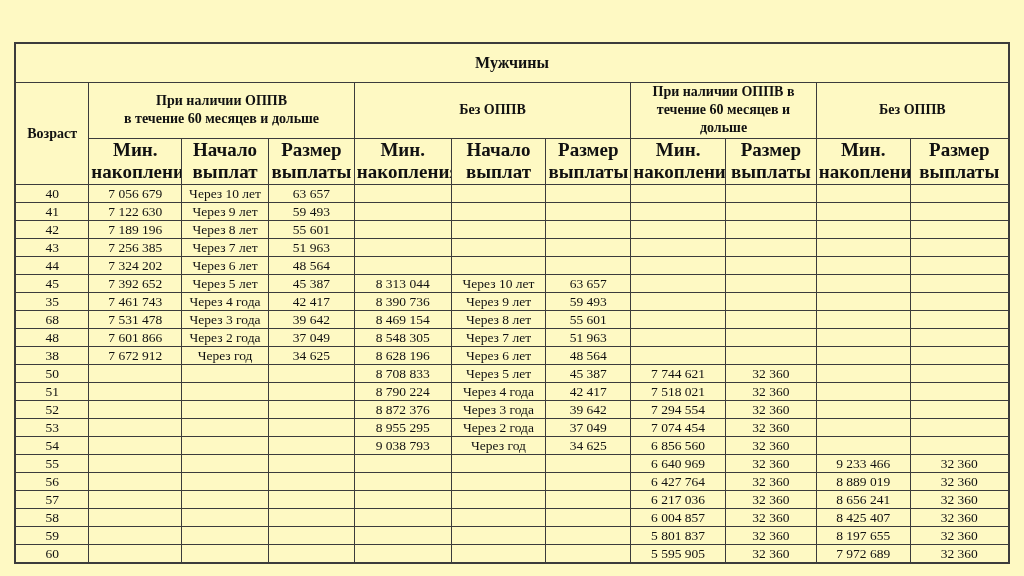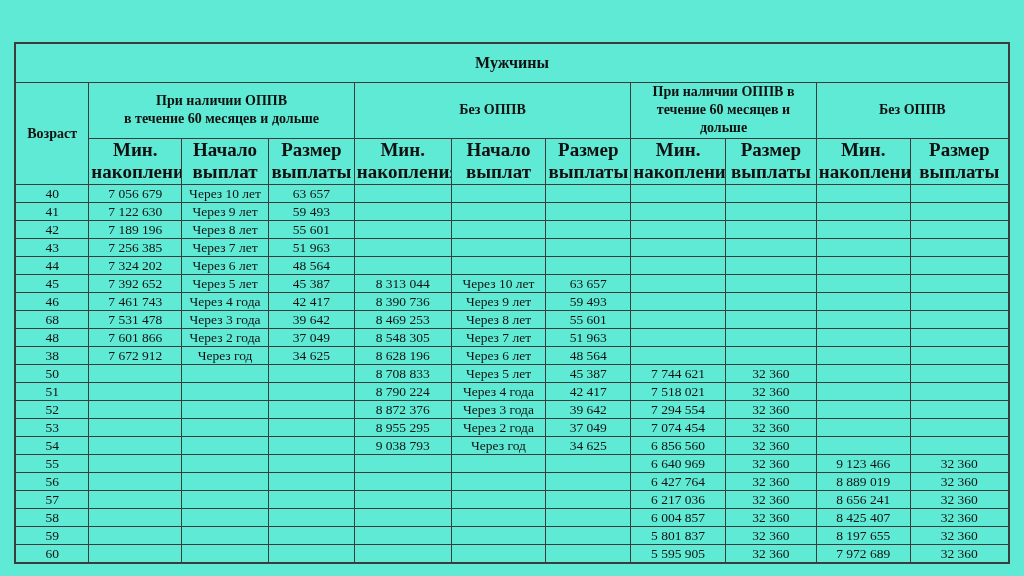--- a/index.html
+++ b/index.html
@@ -5,21 +5,21 @@
   html, body {
     margin: 0; padding: 0;
     width: 1024px; height: 576px;
     background: #ffffff;
     font-family: "Liberation Serif", serif;
     color: #111111;
   }
   .page {
     position: relative;
     width: 1024px; height: 576px;
-    background: #5eead4;
+    background: #fef9c3;
     overflow: hidden;
   }
   .table-wrap {
     position: absolute;
     left: 14px; top: 42px;
     width: 996px;
   }
   table.pension {
     width: 100%;
     border-collapse: collapse;
@@ -194,38 +194,38 @@
             <td>45 387</td>
             <td>8 313 044</td>
             <td>Через 10 лет</td>
             <td>63 657</td>
             <td></td>
             <td></td>
             <td></td>
             <td></td>
           </tr>
           <tr>
-            <td>46</td>
+            <td>35</td>
             <td>7 461 743</td>
             <td>Через 4 года</td>
             <td>42 417</td>
             <td>8 390 736</td>
             <td>Через 9 лет</td>
             <td>59 493</td>
             <td></td>
             <td></td>
             <td></td>
             <td></td>
           </tr>
           <tr>
             <td>68</td>
             <td>7 531 478</td>
             <td>Через 3 года</td>
             <td>39 642</td>
-            <td>8 469 253</td>
+            <td>8 469 154</td>
             <td>Через 8 лет</td>
             <td>55 601</td>
             <td></td>
             <td></td>
             <td></td>
             <td></td>
           </tr>
           <tr>
             <td>48</td>
             <td>7 601 866</td>
@@ -320,21 +320,21 @@
           <tr>
             <td>55</td>
             <td></td>
             <td></td>
             <td></td>
             <td></td>
             <td></td>
             <td></td>
             <td>6 640 969</td>
             <td>32 360</td>
-            <td>9 123 466</td>
+            <td>9 233 466</td>
             <td>32 360</td>
           </tr>
           <tr>
             <td>56</td>
             <td></td>
             <td></td>
             <td></td>
             <td></td>
             <td></td>
             <td></td>

